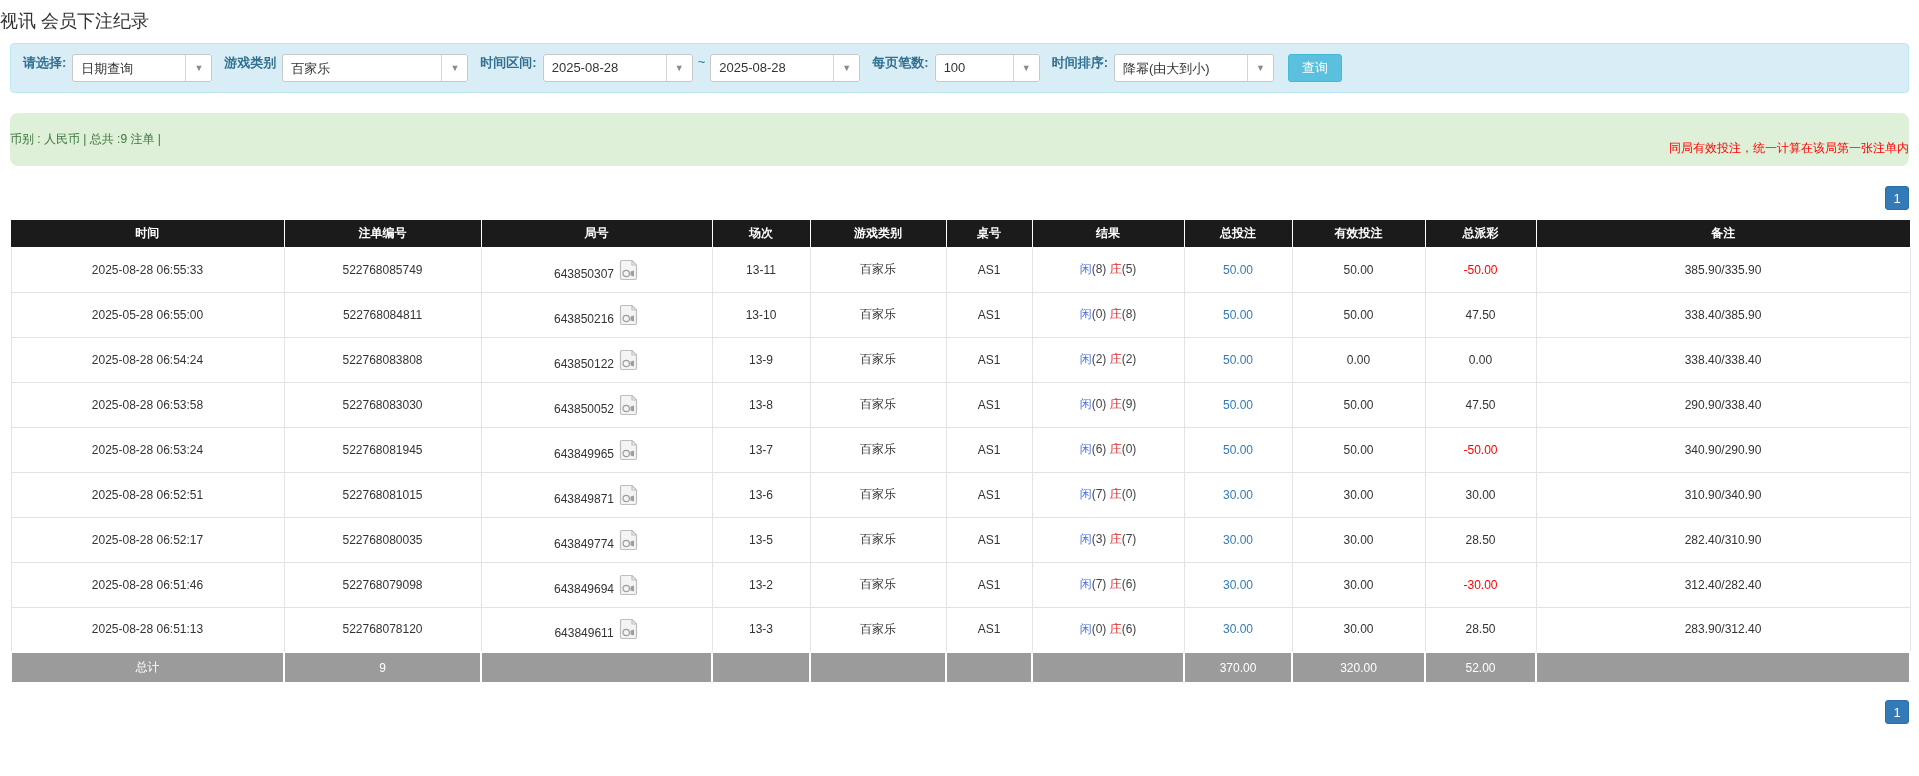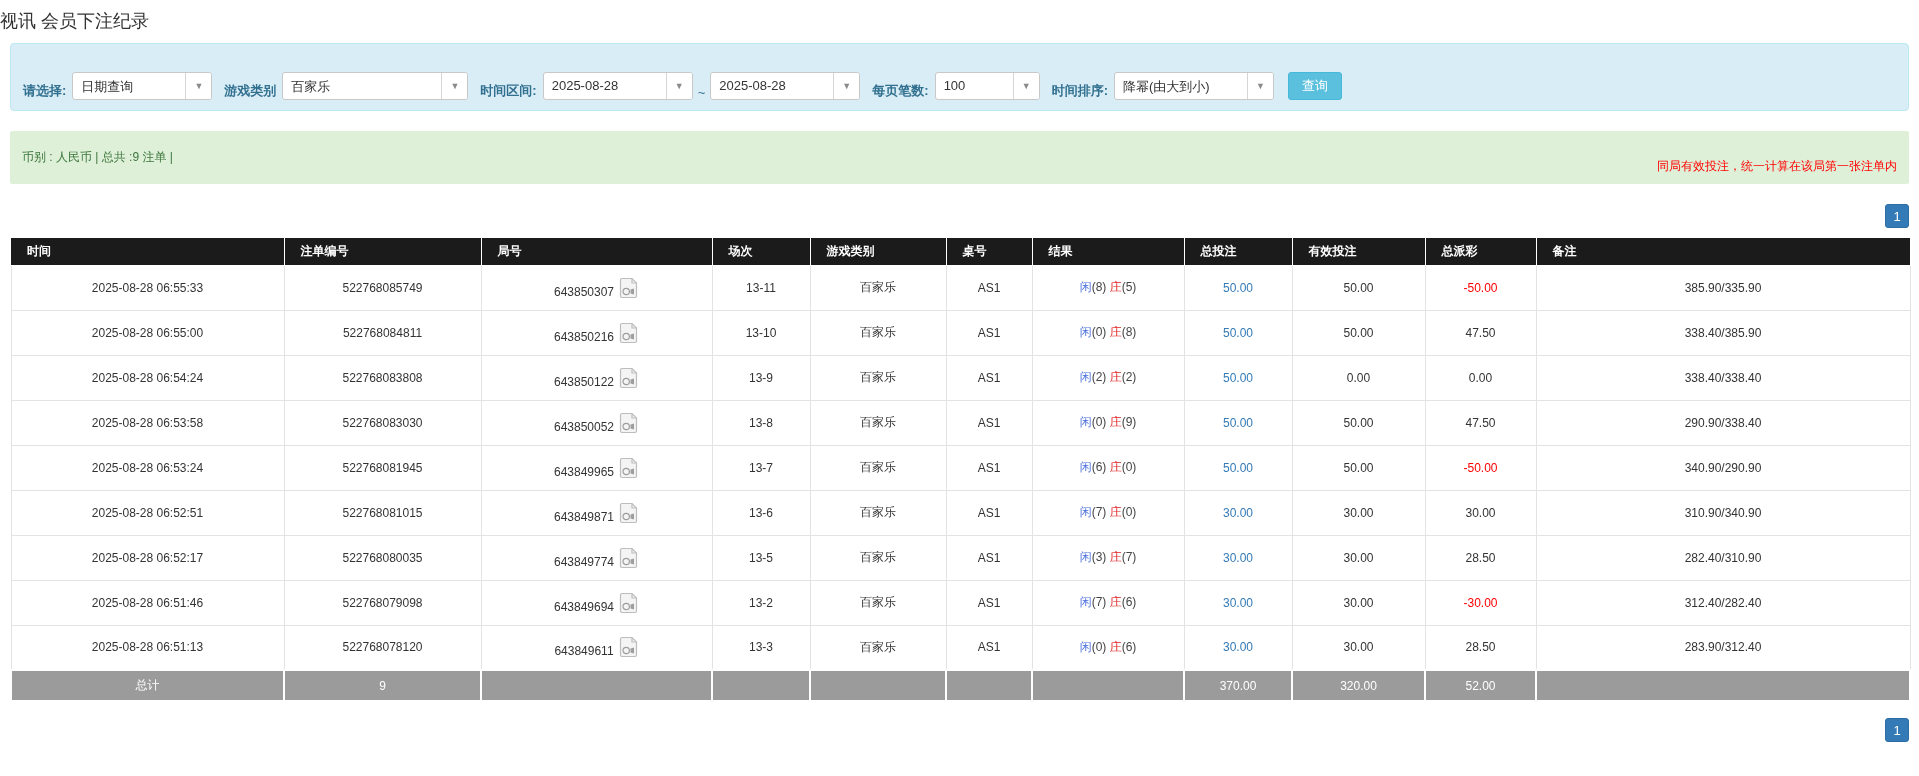--- a/index.html
+++ b/index.html
@@ -4,54 +4,54 @@
 <style>
   * { box-sizing: border-box; }
   html,body { margin:0; padding:0; background:#fff; }
   body { font-family:"Liberation Sans","DejaVu Sans",sans-serif; color:#333; width:1919px; }
 
   .page-title { font-size:18px; color:#333; padding:9px 0 10px; }
 
   
   .filter-panel {
     margin:0 10px; background:#d9edf7; border:1px solid #bce8f1; border-radius:4px;
-    padding:10px 10px; display:flex; align-items:flex-end; font-size:13px; height:68px;
+    padding:10px 10px; display:flex; align-items:flex-start; font-size:13px; height:50px;
   }
   .f-label { color:#31708f; font-weight:bold; white-space:nowrap; margin:0 6px 0 12px; }
   .f-label.first { margin-left:2px; }
   .combo { display:flex; align-items:stretch; background:#fff; border:1px solid #c8c8c8; border-radius:3px; height:28px; overflow:hidden;gap:20px; }
   .combo .val { padding:5px 8px 0; font-size:13px; color:#333; flex:1; white-space:nowrap; overflow:hidden; }
   .combo .arrow { width:26px; border-left:1px solid #d5d5d5; display:flex; align-items:center; justify-content:center; color:#8a8a8a; font-size:9px; background:#fff; cursor:pointer; }
   .tilde { color:#31708f; margin:0 5px; }
   .btn-query {
     margin-left:14px; background:#5bc0de; border:1px solid #46b8da; color:#fff;
     font-size:13px; height:28px; padding:4px 13px; border-radius:3px; cursor:pointer;
     font-family:inherit;
   }
 
   
   .summary-bar {
-    margin:20px 10px 0; background:#dff0d8; padding:9px 12px; font-size:12px;
-    display:flex; justify-content:space-between; align-items:center; border-radius:2px;
+    margin:20px 10px 0; background:#dff0d8; padding:9px 0; font-size:12px;
+    display:flex; justify-content:space-between; align-items:center; border-radius:8px;
   }
   .summary-left { color:#3c763d; }
   .summary-notice { color:#ff0000;margin-top:18px; }
 
   
   .pager-row { margin:20px 10px 10px; text-align:right; height:24px; }
   .pager-row.bottom { margin:16px 10px 0; }
   .page-btn {
     display:inline-block; min-width:24px; height:24px; line-height:24px; text-align:center;
     background:#337ab7; color:#fff; font-size:13px; border-radius:3px; border:1px solid #2e6da4; cursor:pointer;
   }
 
   
   table.bet-table { border-collapse:collapse; table-layout:fixed; width:1899px; margin:0 10px; font-size:12px; }
   .bet-table thead th {
-    background:#1b1b1b; color:#fff; font-weight:bold; height:27px; text-align:left;
+    background:#1b1b1b; color:#fff; font-weight:bold; height:27px; text-align:center;
     border-right:1px solid #fff; border-bottom:1px solid #fff; padding:0 16px;
   }
   .bet-table thead th:last-child { border-right:none; }
   .bet-table tbody td {
     background:#fff; border:1px solid #e3e3e3; height:45px; text-align:center; padding:0 4px;
     color:#333;
   }
   .bet-table a.bet-link { color:#337ab7; text-decoration:none; cursor:pointer; }
   .bet-table .neg { color:#ff0000; }
   .result-player { color:#4a6fdc; }
@@ -172,21 +172,21 @@
       <span class="result-player">闲</span><span class="result-num">(8)</span>
       <span class="result-banker">庄</span><span class="result-num">(5)</span>
     </td>
     <td><a class="bet-link">50.00</a></td>
     <td>50.00</td>
     <td class="neg">-50.00</td>
     <td>385.90/335.90</td>
   </tr>
 
   <tr>
-    <td>2025-08-28 06:55:00</td>
+    <td>2025-05-28 06:55:00</td>
     <td>522768084811</td>
     <td>
       <span class="round-cell-inner">
         <span>643850216</span>
         <span class="video-icon">
           <svg width="20" height="22" viewBox="0 0 20 22">
             <path d="M3 1.5 H13 L17.5 6 V19 a1.5 1.5 0 0 1 -1.5 1.5 H3 A1.5 1.5 0 0 1 1.5 19 V3 A1.5 1.5 0 0 1 3 1.5 Z" fill="#f4f4f4" stroke="#bdbdbd" stroke-width="1.2"></path>
             <path d="M13 1.5 V6 H17.5" fill="none" stroke="#bdbdbd" stroke-width="1.2"></path>
             <circle cx="7.2" cy="14.5" r="3.2" fill="none" stroke="#9e9e9e" stroke-width="1.2"></circle>
             <path d="M11.5 12.6 L15 11.4 V17.6 L11.5 16.4 Z" fill="#9e9e9e"></path>

